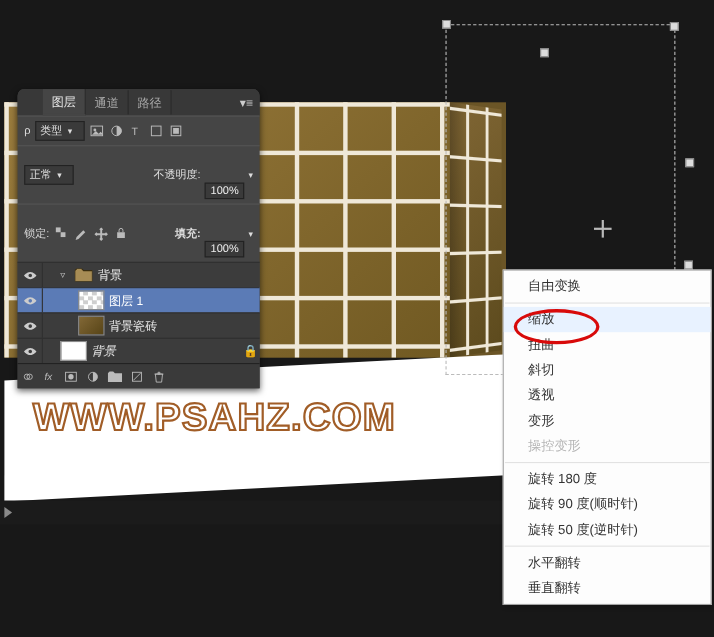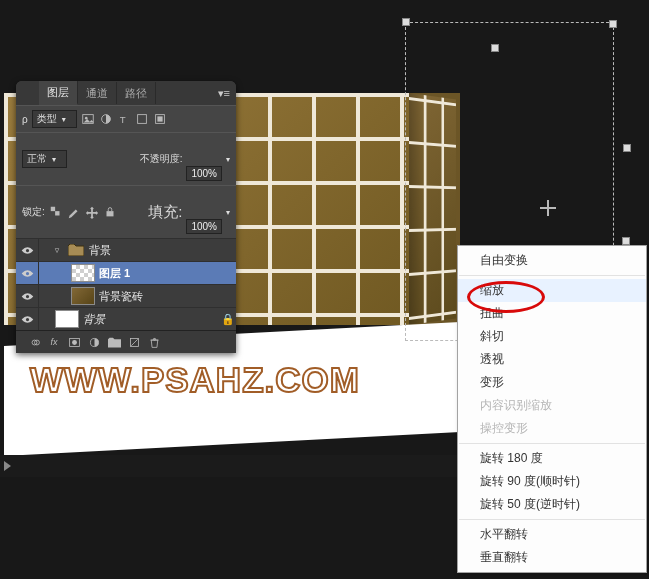--- a/index.html
+++ b/index.html
@@ -160,25 +160,25 @@
     background:
       conic-gradient(#cfcfcf 25%, #fff 0 50%, #cfcfcf 0 75%, #fff 0) 0 0/8px 8px;
   }
   .tile-thumb{
     width:22px;height:16px;margin:0 4px;border:1px solid #8b8b8b;
     background:linear-gradient(135deg,#826836,#574417);
   }
   .white-thumb{width:22px;height:16px;margin:0 4px;border:1px solid #8b8b8b;background:#fff;}
   .layer-label{flex:1;font-size:11px;color:#e5e5e5;overflow:hidden;white-space:nowrap;}
   .layer-lock{width:16px;color:#bbb;text-align:center;}
-  .layer-row.selected{background:#5b7bb6;color:#fff;font-weight:bold;}
+  .layer-row.selected{background:#5b7bb6;color:#fff;}
   .layer-row.selected .layer-label{color:#fff;}
   .panel-footer{
     display:flex; gap:4px; align-items:center;
-    height:22px; padding:0 10px;
+    height:22px; padding:0 0;
     background:#3a3a3a;border-top:1px solid #222;
   }
   .panel-footer .f-icon{width:16px;height:16px;display:flex;align-items:center;justify-content:center;color:#bbb;}
   .panel-footer .f-icon svg{width:13px;height:13px;fill:#bbb;}
 
   
   .context-menu {
     position:absolute;
     left:457px; top:245px;
     width:188px;
@@ -316,21 +316,21 @@
             <path d="M8 2l2 2-1 1v3h3l1-1 2 2-2 2-1-1h-3v3l1 1-2 2-2-2 1-1v-3H4l-1 1-2-2 2-2 1 1h3V5L6 4z" fill="#bbb"></path>
           </svg>
         </span>
       <span class="tiny-icon">
           <svg viewBox="0 0 16 16">
             <rect x="4" y="7" width="8" height="6" fill="#bbb"></rect>
             <path d="M6 7V5a2 2 0 114 0v2" fill="none" stroke="#bbb"></path>
           </svg>
         </span>
       <span style="flex:1"></span>
-      <span style="font-size:15px;">填充:</span>
+      <span style="font-size:10px;font-weight:bold;">填充:</span>
       <span class="pct-box">100%</span>
       <span style="font-size:8px;">▾</span>
     </div>
 
     <div class="layer-list">
       <div class="layer-group-row">
         <div class="eye">
             <svg viewBox="0 0 16 16">
               <path d="M8 4C4 4 1 8 1 8s3 4 7 4 7-4 7-4-3-4-7-4zm0 6a2 2 0 110-4 2 2 0 010 4z"></path>
             </svg>
@@ -418,21 +418,20 @@
   </div>
 
   <div class="context-menu">
     <div class="item">自由变换</div>
     <div class="sep"></div>
     <div class="item highlight">缩放</div>
     <div class="item">扭曲</div>
     <div class="item">斜切</div>
     <div class="item">透视</div>
     <div class="item">变形</div>
-    <div class="item disabled">内容识别缩放</div>
     <div class="item disabled">操控变形</div>
     <div class="sep"></div>
     <div class="item">旋转 180 度</div>
     <div class="item">旋转 90 度(顺时针)</div>
     <div class="item">旋转 50 度(逆时针)</div>
     <div class="sep"></div>
     <div class="item">水平翻转</div>
     <div class="item">垂直翻转</div>
   </div>
 

